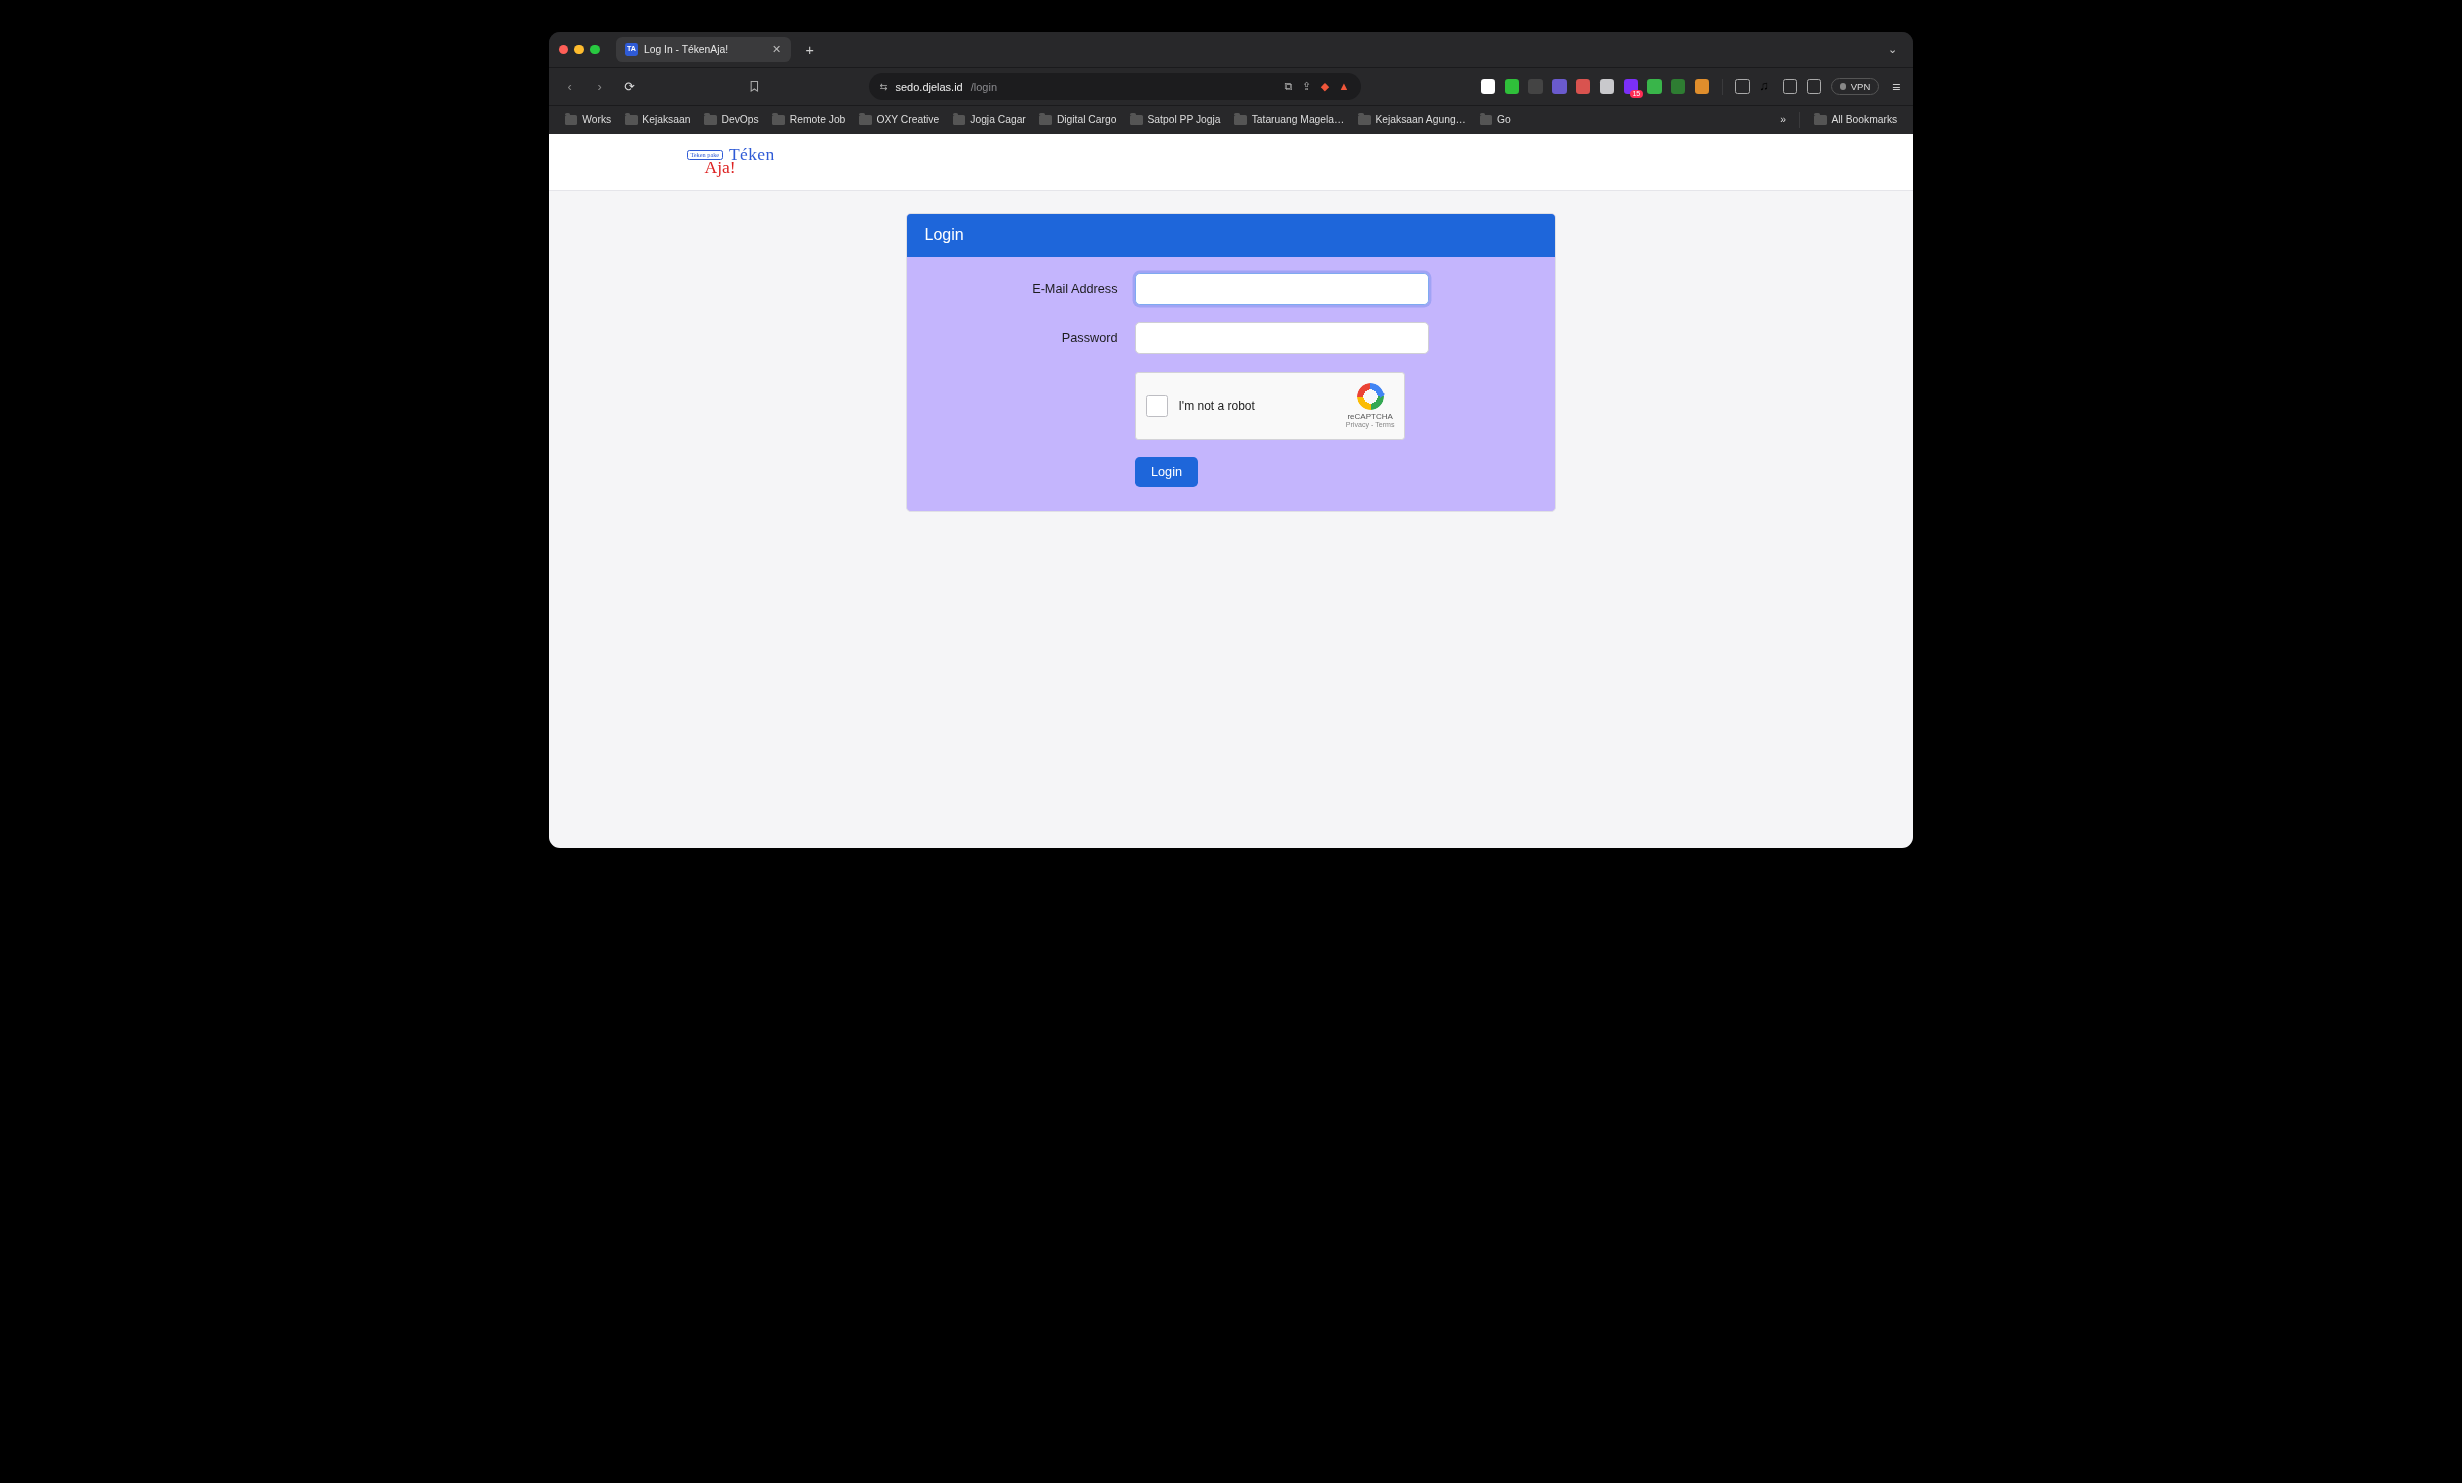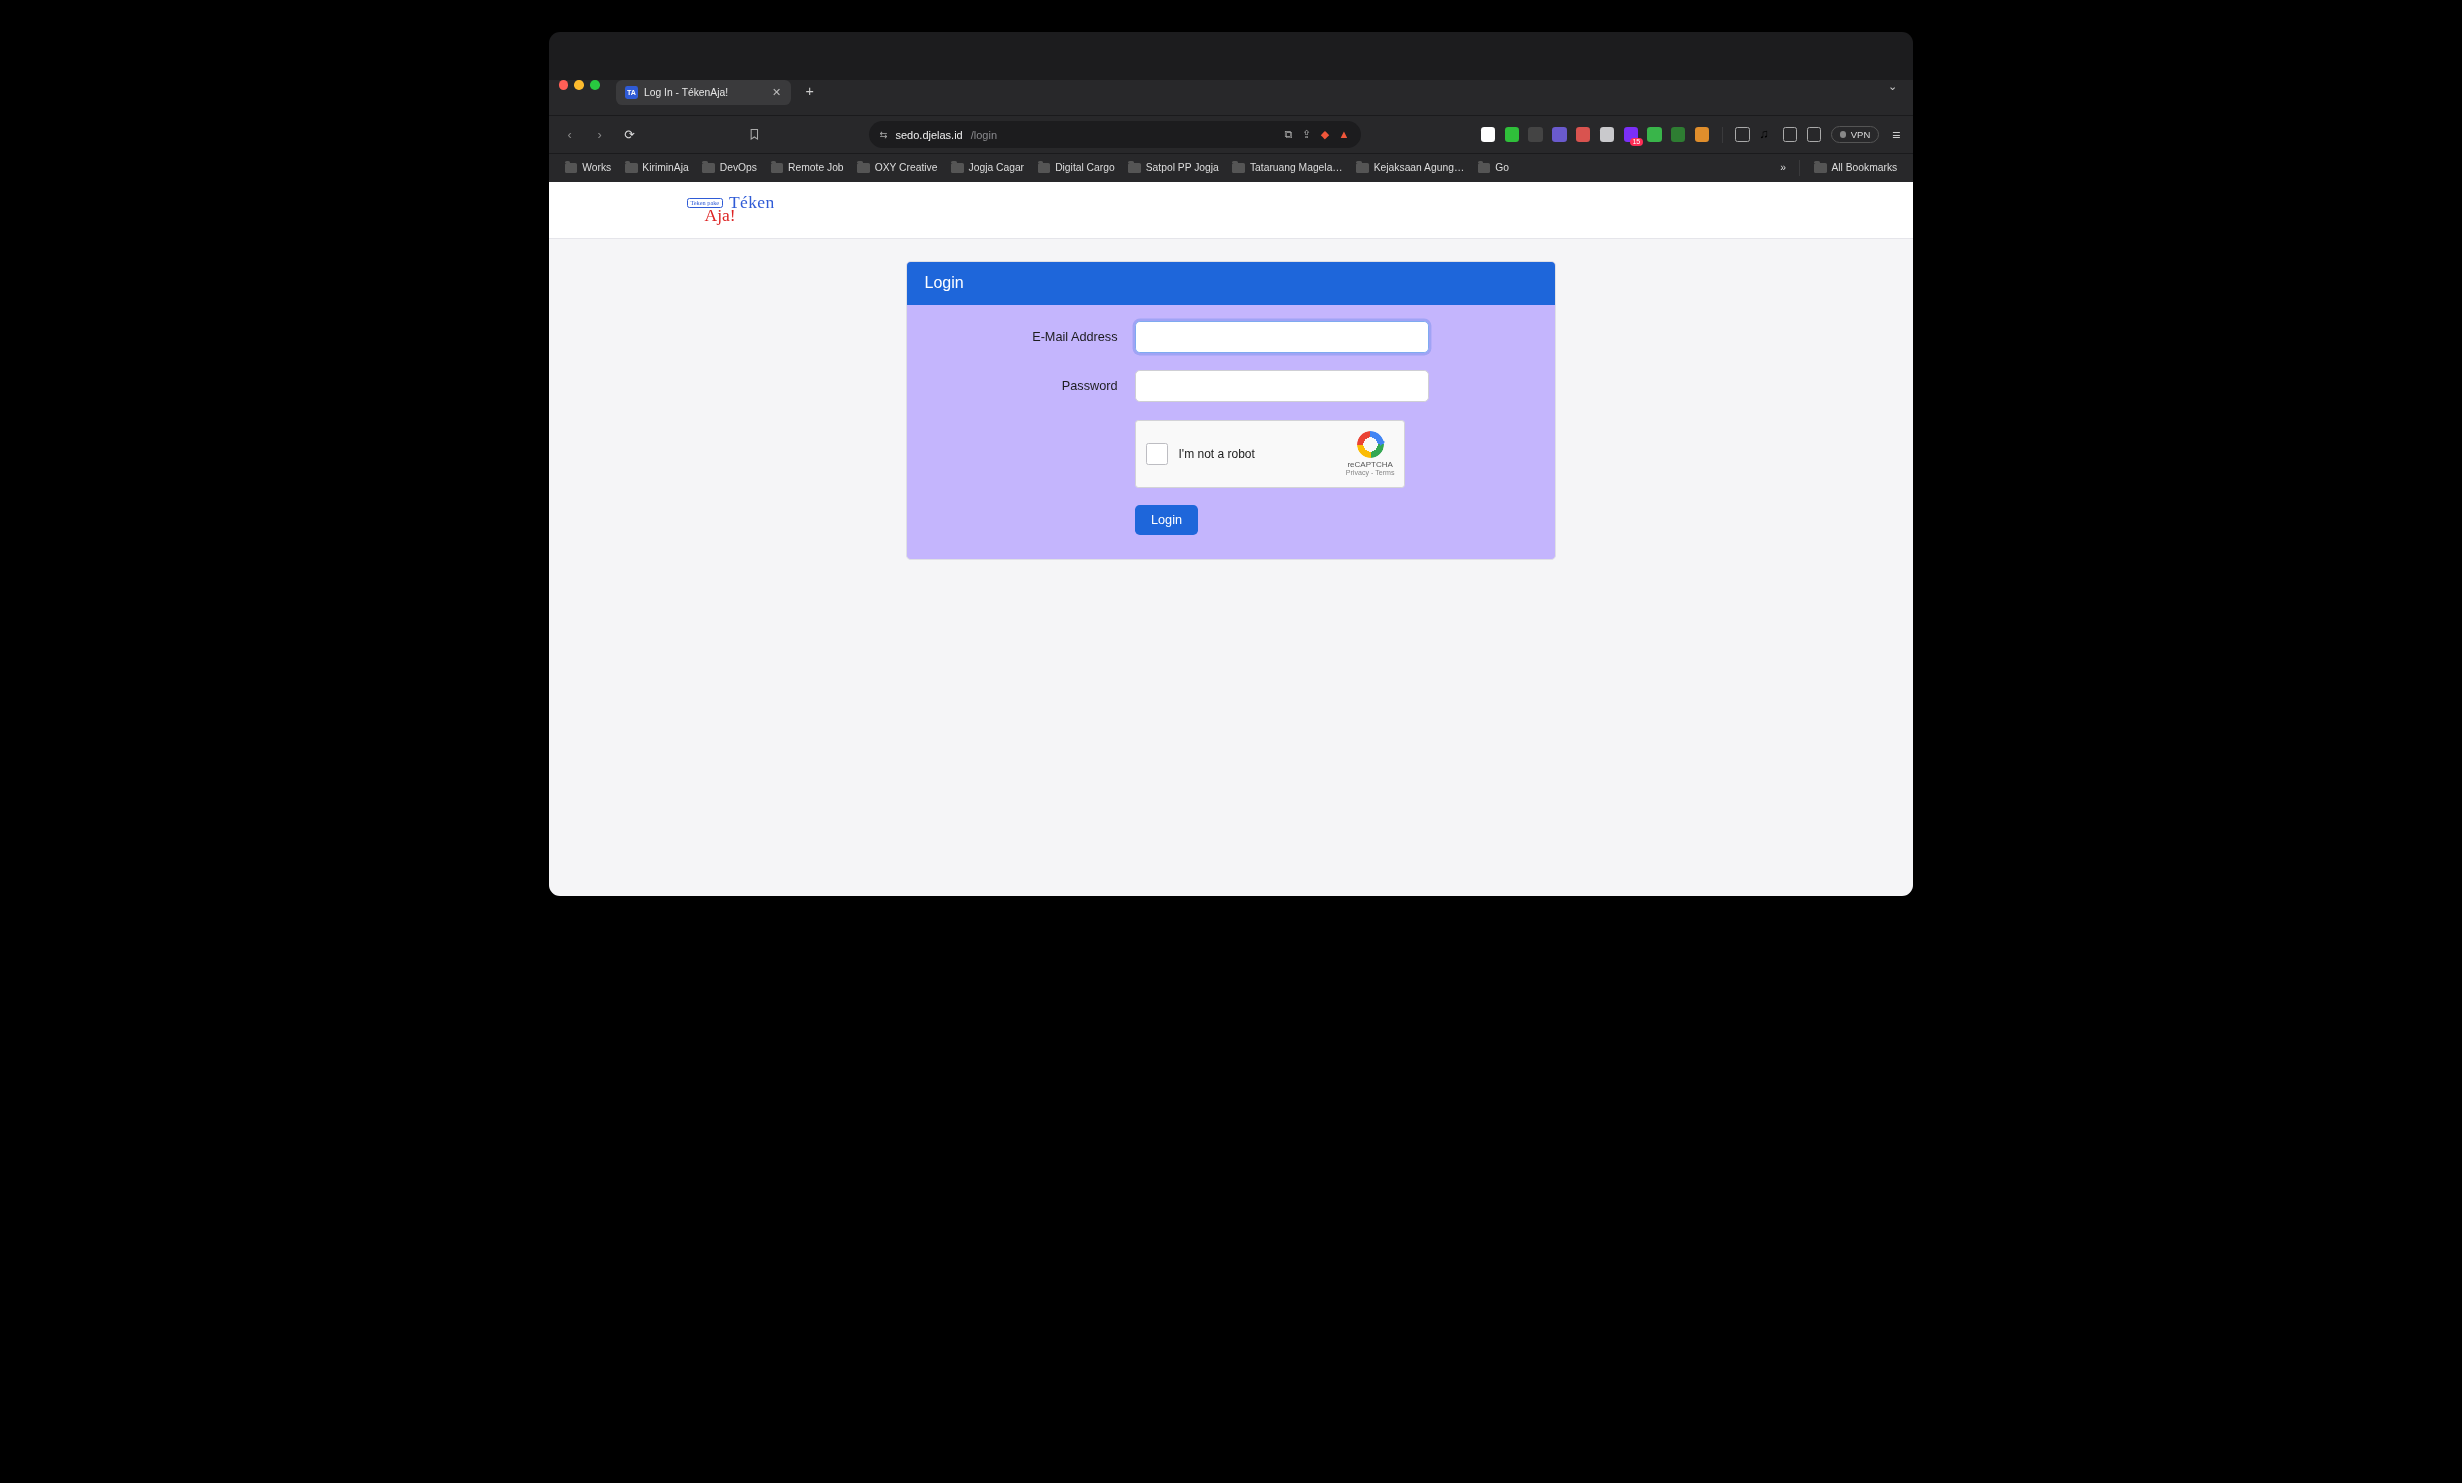--- a/index.html
+++ b/index.html
@@ -19,23 +19,23 @@
     border-radius: 11px;
     overflow: hidden;
     box-shadow: 0 16px 48px rgba(0,0,0,.5);
   }
 
   
   .titlebar {
     height: 35px;
     background: #28282a;
     display: flex;
+    align-items: center;
     padding: 0 9.5px;
     gap: 8px;
-    margin-top: 48px;
   }
   .traffic { display: flex; gap: 6.3px; margin-right: 8px; }
   .traffic .dot { width: 9.5px; height: 9.5px; border-radius: 50%; }
   .dot.red { background: #ff5f57; }
   .dot.yellow { background: #febc2e; }
   .dot.green { background: #28c840; }
   .tab {
     display: flex; align-items: center; gap: 6.3px;
     background: #3a3a3c; color: #e6e6e6;
     height: 25.4px; padding: 0 9.5px; border-radius: 6.3px;
@@ -213,21 +213,21 @@
   </div>
 
   <div class="bmbar">
     <div style="display:flex;gap:1px;" id="bmlist">
         <div class="bm">
           <span class="foldericon"></span>
           <span>Works</span>
         </div>
         <div class="bm">
           <span class="foldericon"></span>
-          <span>KiriminAja</span>
+          <span>Kejaksaan</span>
         </div>
         <div class="bm">
           <span class="foldericon"></span>
           <span>DevOps</span>
         </div>
         <div class="bm">
           <span class="foldericon"></span>
           <span>Remote Job</span>
         </div>
         <div class="bm">

